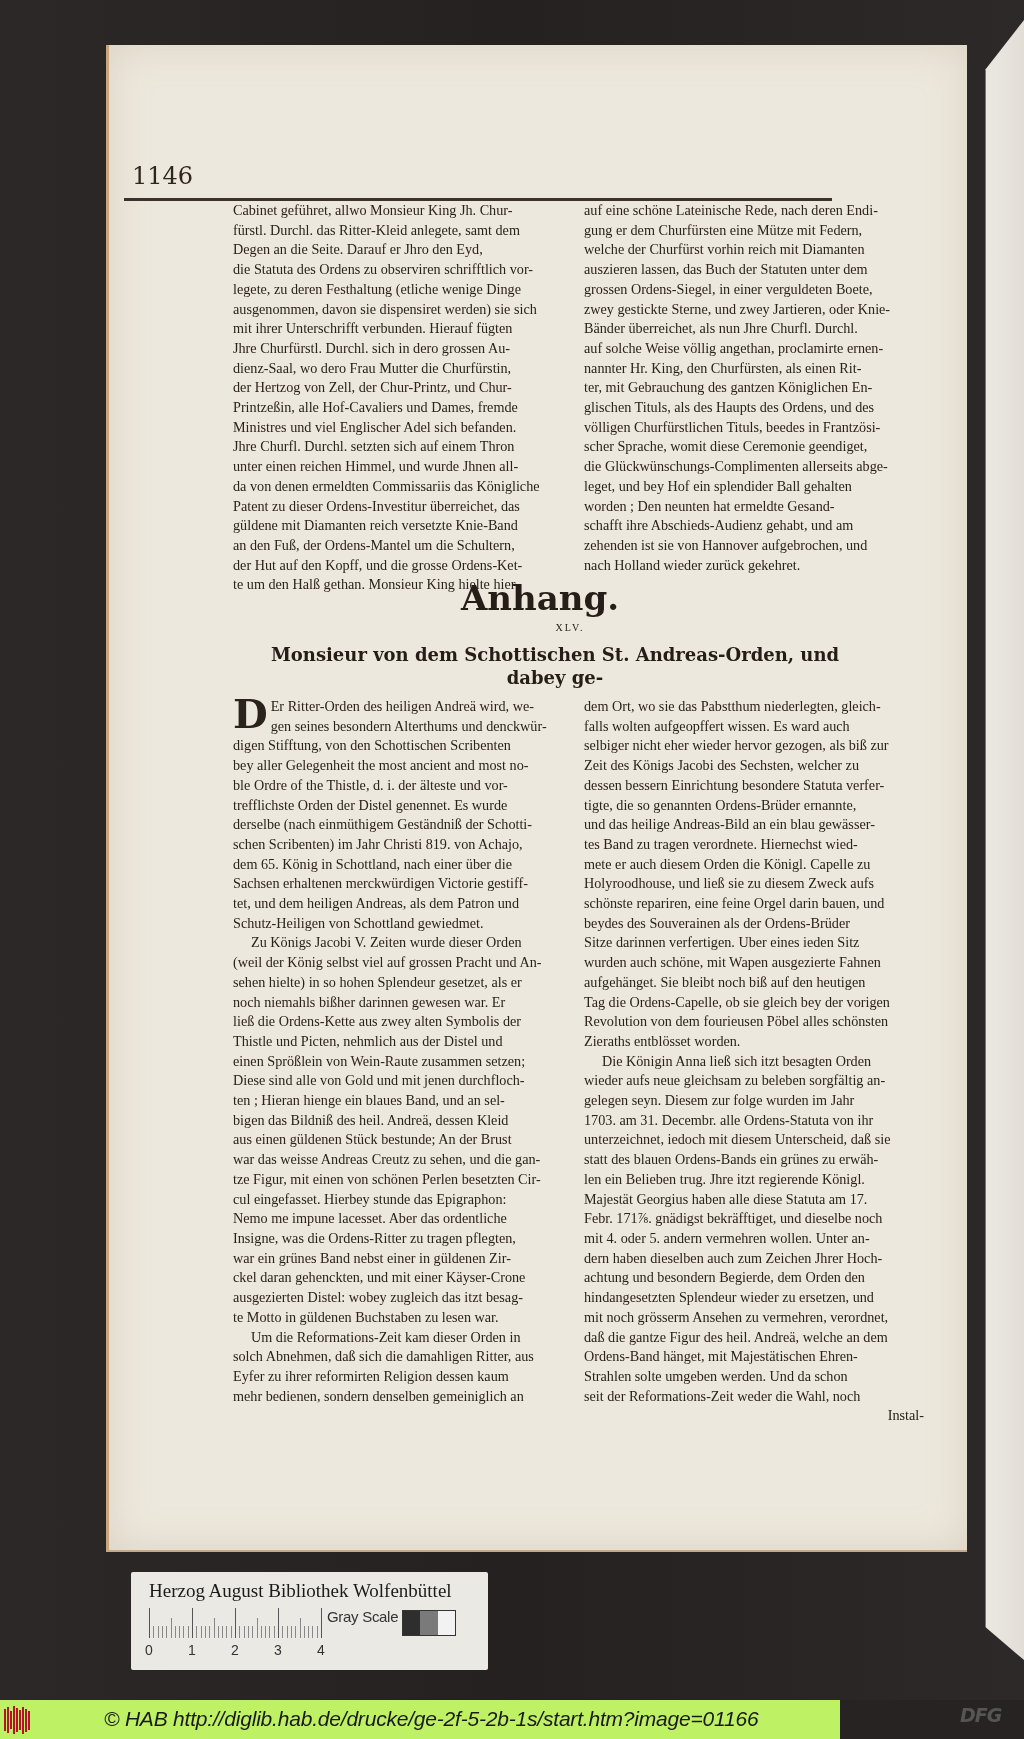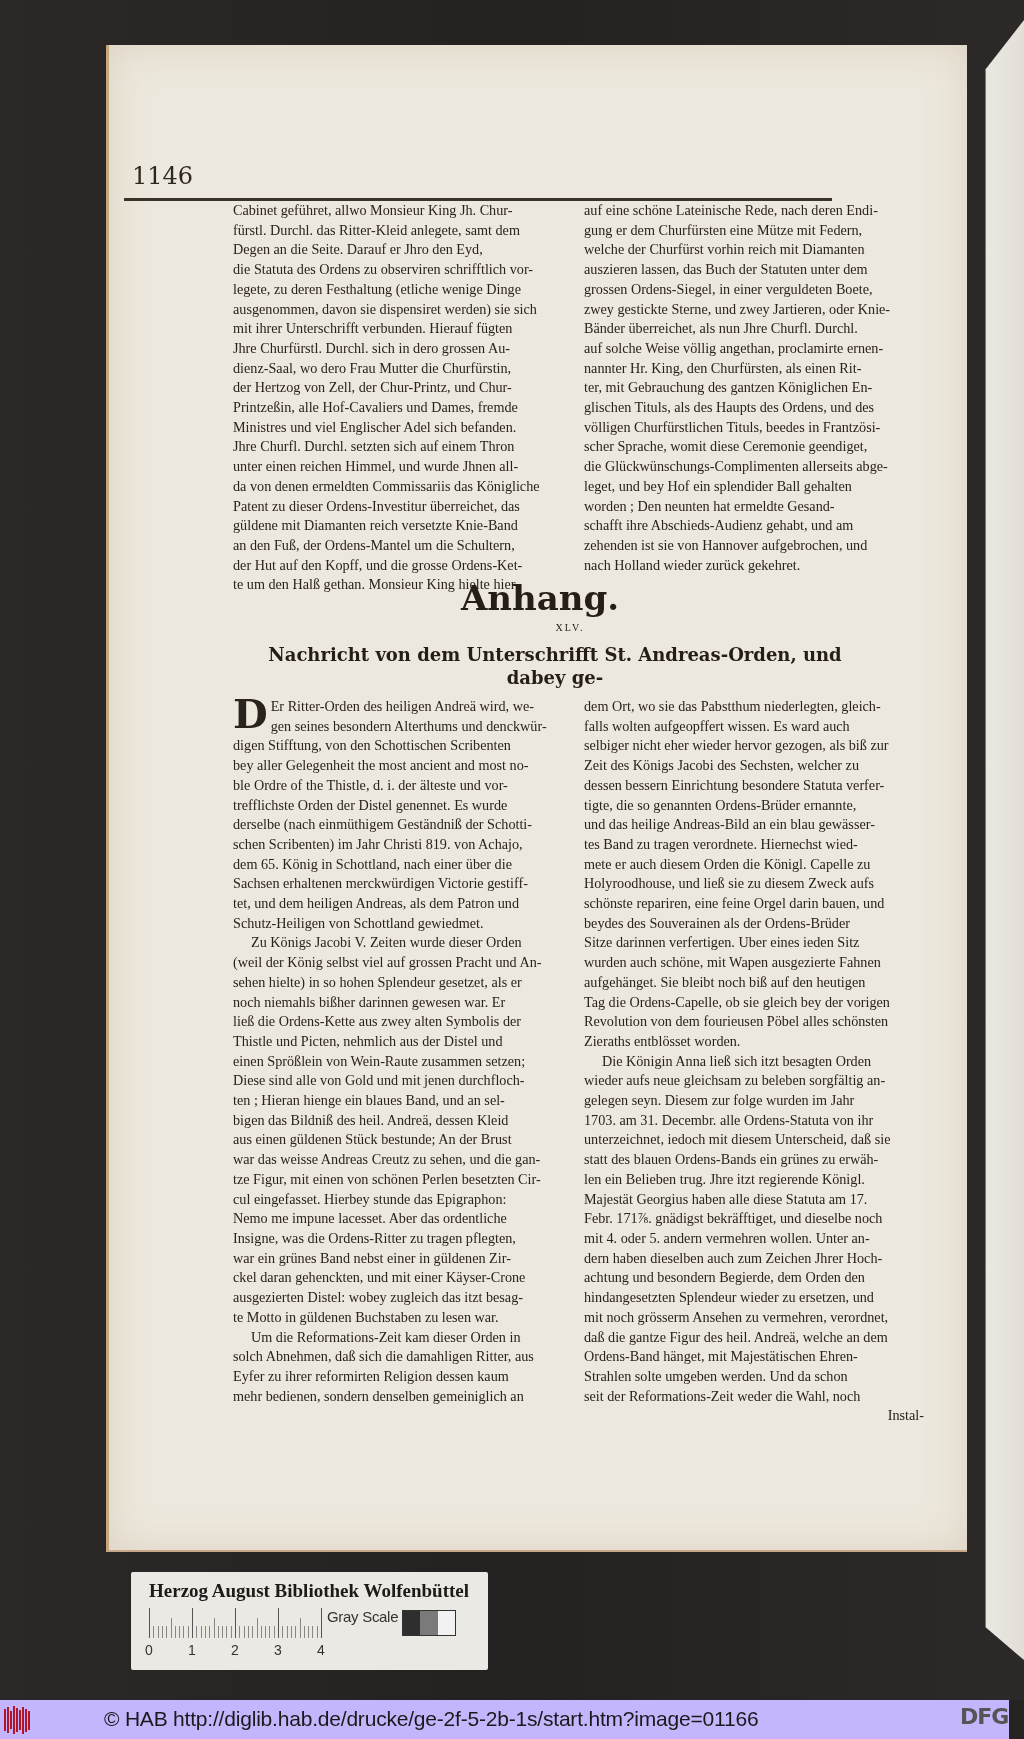--- a/index.html
+++ b/index.html
@@ -65,50 +65,51 @@
     float: left; font-size: 40px; line-height: 34px; font-weight: bold; margin-right: 3px;
     font-family: "DejaVu Serif", serif;
   }
   .catchword { text-align: right; padding-right: 6px; }
   .hab-label {
     position: absolute; left: 131px; top: 1572px; width: 357px; height: 98px;
     background: #ebe9e4; border-radius: 2px;
   }
   .hab-title {
     position: absolute; left: 18px; top: 8px; font-family: "Liberation Serif", serif;
-    font-weight: bold; font-size: 19px; color: #1d1b1a; white-space: nowrap;
+    font-weight: normal; font-size: 19px; color: #1d1b1a; white-space: nowrap;
   }
   .ruler { position: absolute; left: 18px; top: 36px; width: 173px; height: 30px; }
   .ruler .tick { position: absolute; bottom: 0; width: 1px; background: #888; }
   .ruler-labels { position: absolute; left: 14px; top: 70px; width: 190px; height: 20px; }
   .ruler-labels span {
     position: absolute; font-family: "Liberation Sans", sans-serif; font-size: 14px; color: #333;
   }
   .gray-label {
     position: absolute; left: 196px; top: 36px; font-family: "Liberation Sans", sans-serif;
     font-size: 15px; color: #333; letter-spacing: -0.3px;
   }
   .gray-scale {
     position: absolute; left: 271px; top: 38px; width: 52px; height: 24px; border: 1px solid #333;
     display: flex;
   }
   .gray-scale div { flex: 1; }
   .footer-bar {
-    position: absolute; left: 0; top: 1700px; width: 1009px; height: 39px;
-    background: #c4b5fd;
+    position: absolute; left: 0; top: 1700px; width: 840px; height: 39px;
+    background: #bef264;
+    font-style: italic;
   }
   .hab-logo { position: absolute; left: 4px; top: 6px; width: 24px; height: 28px; }
   .hab-logo i { position: absolute; top: 0; width: 2px; background: #b0152a; }
   .footer-text {
     position: absolute; left: 104px; top: 7px; font-family: "Liberation Sans", sans-serif;
     font-size: 21px; color: #1a1a1a; white-space: nowrap; letter-spacing: -0.2px;
   }
   .dfg-logo {
     position: absolute; left: 960px; top: 4px; font-family: "DejaVu Sans", sans-serif;
-    font-weight: bold; font-size: 22px; color: #555; letter-spacing: -1px;
+    font-weight: bold; font-size: 19px; color: #555; letter-spacing: -1px;
   }
 </style>
 </head>
 <body>
 
 <div class="backdrop"></div>
 <div class="next-page"></div>
 
 <div class="page"></div>
 
@@ -157,21 +158,21 @@
     <p>leget, und bey Hof ein splendider Ball gehalten</p>
     <p>worden ;   Den neunten hat ermeldte Gesand-</p>
     <p>schafft ihre Abschieds-Audienz gehabt, und am</p>
     <p>zehenden ist sie von Hannover aufgebrochen, und</p>
     <p>nach Holland wieder zurück gekehret.</p>
   </div>
 
 <div class="anhang">Anhang.</div>
 <div class="chapter-num">XLV.</div>
 <div class="chapter-title">
-  <div>Nachricht von dem Unterschrifft St. Andreas-Orden, und dabey ge-</div>
+  <div>Monsieur von dem Schottischen St. Andreas-Orden, und dabey ge-</div>
 </div>
 
 <div class="col col-left2" id="col-bottom-left">
     <span class="dropcap">D</span>
     <p>Er Ritter-Orden des heiligen Andreä wird, we-</p>
     <p>gen seines besondern Alterthums und denckwür-</p>
     <p>digen Stifftung, von den Schottischen Scribenten</p>
     <p>bey aller Gelegenheit the most ancient and most no-</p>
     <p>ble Ordre of the Thistle, d. i. der älteste und vor-</p>
     <p>trefflichste Orden der Distel genennet.   Es wurde</p>

